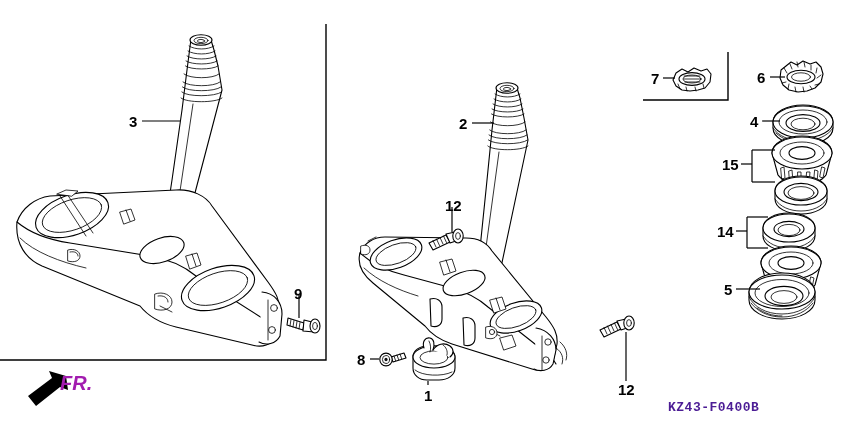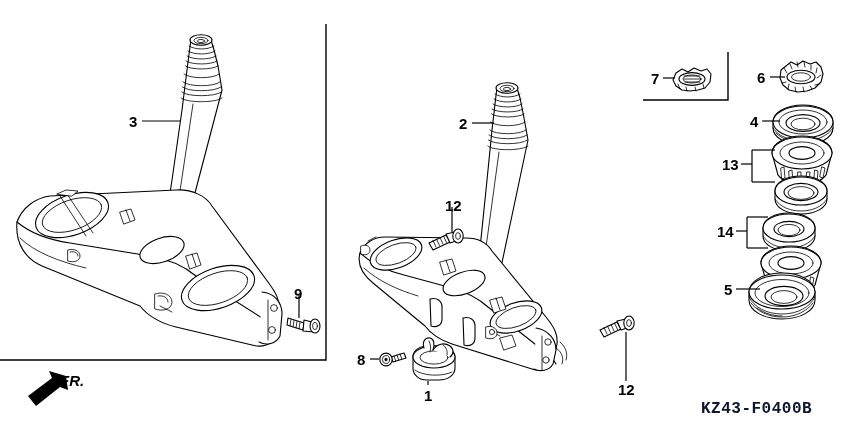--- a/index.html
+++ b/index.html
@@ -11,34 +11,33 @@
     font-family:"Liberation Sans",sans-serif;
     font-size:15px;
     font-weight:700;
     color:#000;
     line-height:1;
     white-space:nowrap;
   }
   .partcode{
     position:absolute;
     font-family:"Liberation Mono",monospace;
-    font-size:16px;
+    font-size:13px;
     font-weight:700;
     letter-spacing:0.5px;
-    color:#0f172a;
+    color:#4c1d95;
     white-space:nowrap;
-    margin-left:33px;
   }
   .frtext{
     position:absolute;
     font-family:"Liberation Sans",sans-serif;
-    font-size:15px;
+    font-size:20px;
     font-weight:700;
     font-style:italic;
-    color:#000000;
+    color:#a21caf;
     white-space:nowrap;
   }
 </style>
 </head>
 <body>
 
 <div id="stage">
 
 <svg id="diagram" viewBox="0 0 850 425" xmlns="http://www.w3.org/2000/svg">
   <defs>
@@ -408,21 +407,21 @@
 <span class="lbl" style="left:357px;top:352px;">8</span>
 
 <span class="lbl" style="left:424px;top:388px;">1</span>
 
 <span class="lbl" style="left:651px;top:71px;">7</span>
 
 <span class="lbl" style="left:757px;top:70px;">6</span>
 
 <span class="lbl" style="left:750px;top:114px;">4</span>
 
-<span class="lbl" style="left:722px;top:157px;">13</span>
+<span class="lbl" style="left:722px;top:157px;">15</span>
 
 <span class="lbl" style="left:717px;top:224px;">14</span>
 
 <span class="lbl" style="left:724px;top:282px;">5</span>
 
 <div style="position:absolute;left:18px;top:370px;width:90px;height:42px;">
   <svg viewBox="0 0 90 42" style="position:absolute;left:0;top:0;width:90px;height:42px;">
     <path d="M48 6 L50 20 L42 17 L18 36 L10 26 L34 8 L31 1 Z" fill="#000"></path>
   </svg>
   <span class="frtext" style="left:42px;top:2px;">FR.</span>

